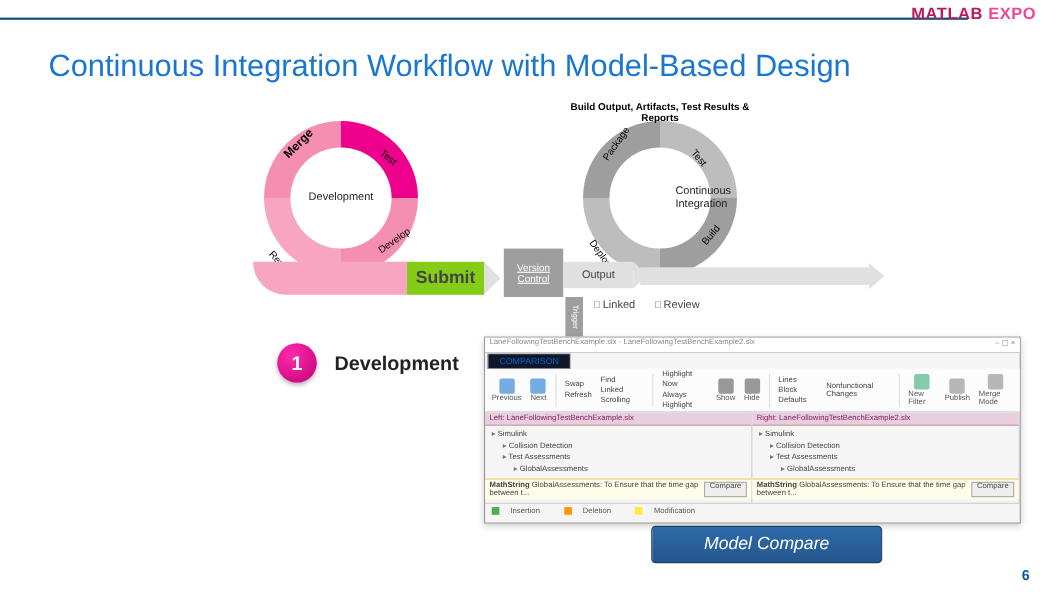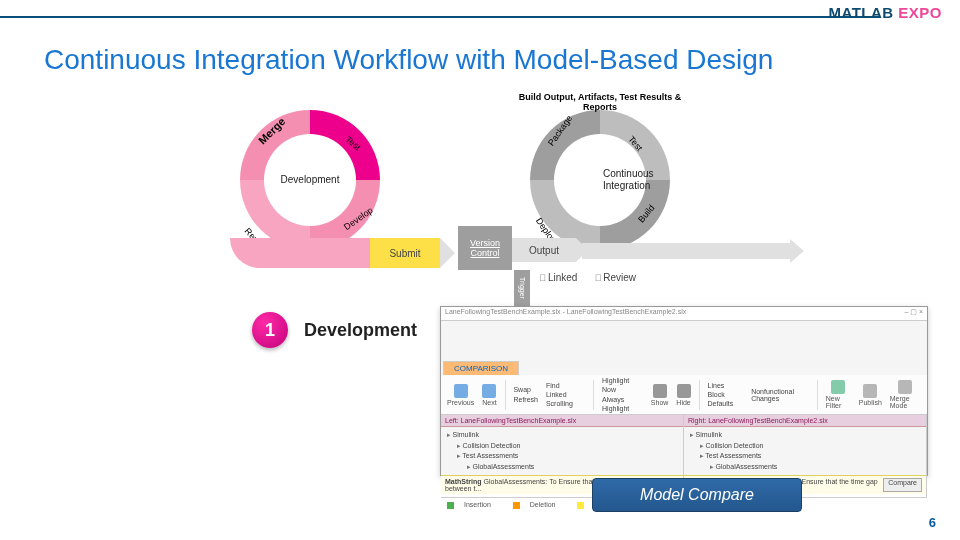--- a/index.html
+++ b/index.html
@@ -1,43 +1,43 @@
 <!DOCTYPE html>
 <html><head>
 <meta charset="utf-8">
 <style>
   * { box-sizing: border-box; margin: 0; padding: 0; }
   body { width: 960px; height: 540px; font-family: Arial, Helvetica, sans-serif; background: #fff; position: relative; overflow: hidden; }
   .header-rule { position: absolute; top: 16px; left: 0; width: 880px; height: 2px; background: #0a4f7a; }
   .brand { position: absolute; top: 4px; right: 18px; font-size: 15px; font-weight: 700; letter-spacing: .5px; }
-  .brand .ml { color: #0c4a6e; }
+  .brand .ml { color: #be185d; }
   .brand .expo { color: #ec4899; }
   .title { position: absolute; top: 44px; left: 44px; font-size: 28px; color: #1976d2; font-weight: 400; }
   .page-num { position: absolute; bottom: 10px; right: 24px; font-size: 13px; color: #0a5a9c; font-weight: 700; }
 
   
   .diagram { position: absolute; top: 98px; left: 210px; width: 580px; height: 210px; }
 
   
   .cycle { position: absolute; width: 140px; height: 140px; border-radius: 50%; }
   .cycle-pink { left: 30px; top: 12px; background: conic-gradient(#ec008c 0 25%, #f48fb1 25% 50%, #f8a5c2 50% 75%, #f48fb1 75% 100%); }
   .cycle-pink::after { content:""; position:absolute; inset:24px; background:#fff; border-radius:50%; }
   .cycle-grey { left: 320px; top: 12px; background: conic-gradient(#bdbdbd 0 25%, #9e9e9e 25% 50%, #bdbdbd 50% 75%, #9e9e9e 75% 100%); }
   .cycle-grey::after { content:""; position:absolute; inset:24px; background:#fff; border-radius:50%; }
 
   .cycle-label { position: absolute; font-size: 10px; color: #222; text-align:center; }
   .dev-center { left: 58px; top: 76px; width: 84px; }
-  .ci-center { left: 345px; top: 70px; width: 78px; line-height:1.2;padding-left:48px; }
+  .ci-center { left: 356px; top: 70px; width: 78px; line-height:1.2;padding-left:48px; }
 
   .tiny { position: absolute; font-size: 9px; color:#000; }
   .rot { transform-origin: left top; }
 
   .dev-box { position:absolute; left:-70px; top:128px; width:90px; height:38px; background:#e6007e; color:#fff; font-size:9px; display:flex; align-items:center; justify-content:center; text-align:center; padding:4px; }
   .pink-tail { position:absolute; left:20px; top:140px; width:140px; height:30px; background:#f8a5c2; border-bottom-left-radius:30px; }
-  .submit-arrow { position:absolute; left:160px; top:140px; width:70px; height:30px; background:#fde047; display:flex; align-items:center; justify-content:center; font-size:10px; color:#444; }
+  .submit-arrow { position:absolute; left:160px; top:140px; width:70px; height:30px; background:#84cc16; display:flex; align-items:center; justify-content:center; font-size:16px; color:#444;font-weight:bold; }
   .submit-arrow::after{content:"";position:absolute;right:-15px;top:0;border-left:15px solid #e0e0e0;border-top:15px solid transparent;border-bottom:15px solid transparent;}
   .vc-box { position:absolute; left:248px; top:128px; width:54px; height:44px; background:#9e9e9e; color:#fff; font-size:9px; display:flex; align-items:center; justify-content:center; text-align:center; padding:2px;text-decoration:underline; }
   .verify-arrow { position:absolute; left:302px; top:140px; width:64px; height:24px; background:#e0e0e0; display:flex; align-items:center; justify-content:center; font-size:10px; color:#444;}
   .verify-arrow::after{content:"";position:absolute;right:-12px;top:0;border-left:12px solid #e0e0e0;border-top:12px solid transparent;border-bottom:12px solid transparent;}
   .trigger { position:absolute; left:304px; top:172px; width:16px; height:36px; background:#9e9e9e; color:#fff; font-size:7px; writing-mode:vertical-rl; text-align:center; display:flex; align-items:center; justify-content:center;}
   .mon-rev { position:absolute; left:330px; top:174px; font-size:10px; color:#444; display:flex; gap:18px; }
   .mon-rev span::before{content:"⎕ "; font-size:9px;}
   .long-arrow{position:absolute; left:372px; top:145px; width:210px; height:16px; background:#e0e0e0;}
   .long-arrow::after{content:"";position:absolute;right:-12px;top:-4px;border-left:14px solid #e0e0e0;border-top:12px solid transparent;border-bottom:12px solid transparent;}
 
@@ -46,21 +46,21 @@
   
 
   
   .step { position:absolute; top:312px; left:252px; display:flex; align-items:center; gap:16px; }
   .step-badge { width:36px; height:36px; border-radius:50%; background: radial-gradient(circle at 35% 30%, #ff2aa8, #c2007a); color:#fff; font-weight:700; font-size:18px; display:flex; align-items:center; justify-content:center; box-shadow:0 2px 4px rgba(0,0,0,.3);}
   .step-title { font-size:18px; font-weight:700; color:#222; }
 
   
   .shot { position:absolute; top:306px; left:440px; width:488px; height:170px; border:1px solid #999; background:#f5f5f5; box-shadow:0 2px 6px rgba(0,0,0,.2); font-size:8px; color:#444; }
   .shot .titlebar { height:14px; background:#fff; border-bottom:1px solid #ccc; padding:1px 4px; font-size:7px; color:#888; display:flex; justify-content:space-between;}
-  .shot .tab { display:inline-block; background:#fdba74; border:1px solid #ccc; border-bottom:none; padding:2px 10px; font-size:8px; margin-left:2px; color:#0066cc;margin-top:40px;}
+  .shot .tab { display:inline-block; background:#0f172a; border:1px solid #ccc; border-bottom:none; padding:2px 10px; font-size:8px; margin-left:2px; color:#0066cc;}
   .shot .toolbar { height:40px; background:#fcfcfc; border-bottom:1px solid #ccc; display:flex; align-items:center; gap:8px; padding:2px 6px;}
   .tb-btn { display:flex; flex-direction:column; align-items:center; font-size:7px; color:#555; gap:1px;}
   .tb-ico { width:14px; height:14px; background:#1976d2; border-radius:2px; opacity:.6;}
   .tb-sep { width:1px; height:30px; background:#ddd;}
   .shot .panes { display:flex; height:82px; }
   .pane { flex:1; border-right:1px solid #ccc; display:flex; flex-direction:column;}
   .pane-hd { background:#e8cfe0; padding:2px 4px; font-size:7px; color:#8a1a5a; border-bottom:1px solid #c99;}
   .tree { padding:3px 6px; font-size:7px; line-height:1.5;}
   .tree .node::before{content:"▸ "; color:#777;}
   .compare-row{background:#fffde7; border-top:1px solid #e0d060; padding:2px 4px; font-size:7px; display:flex; justify-content:space-between;}

